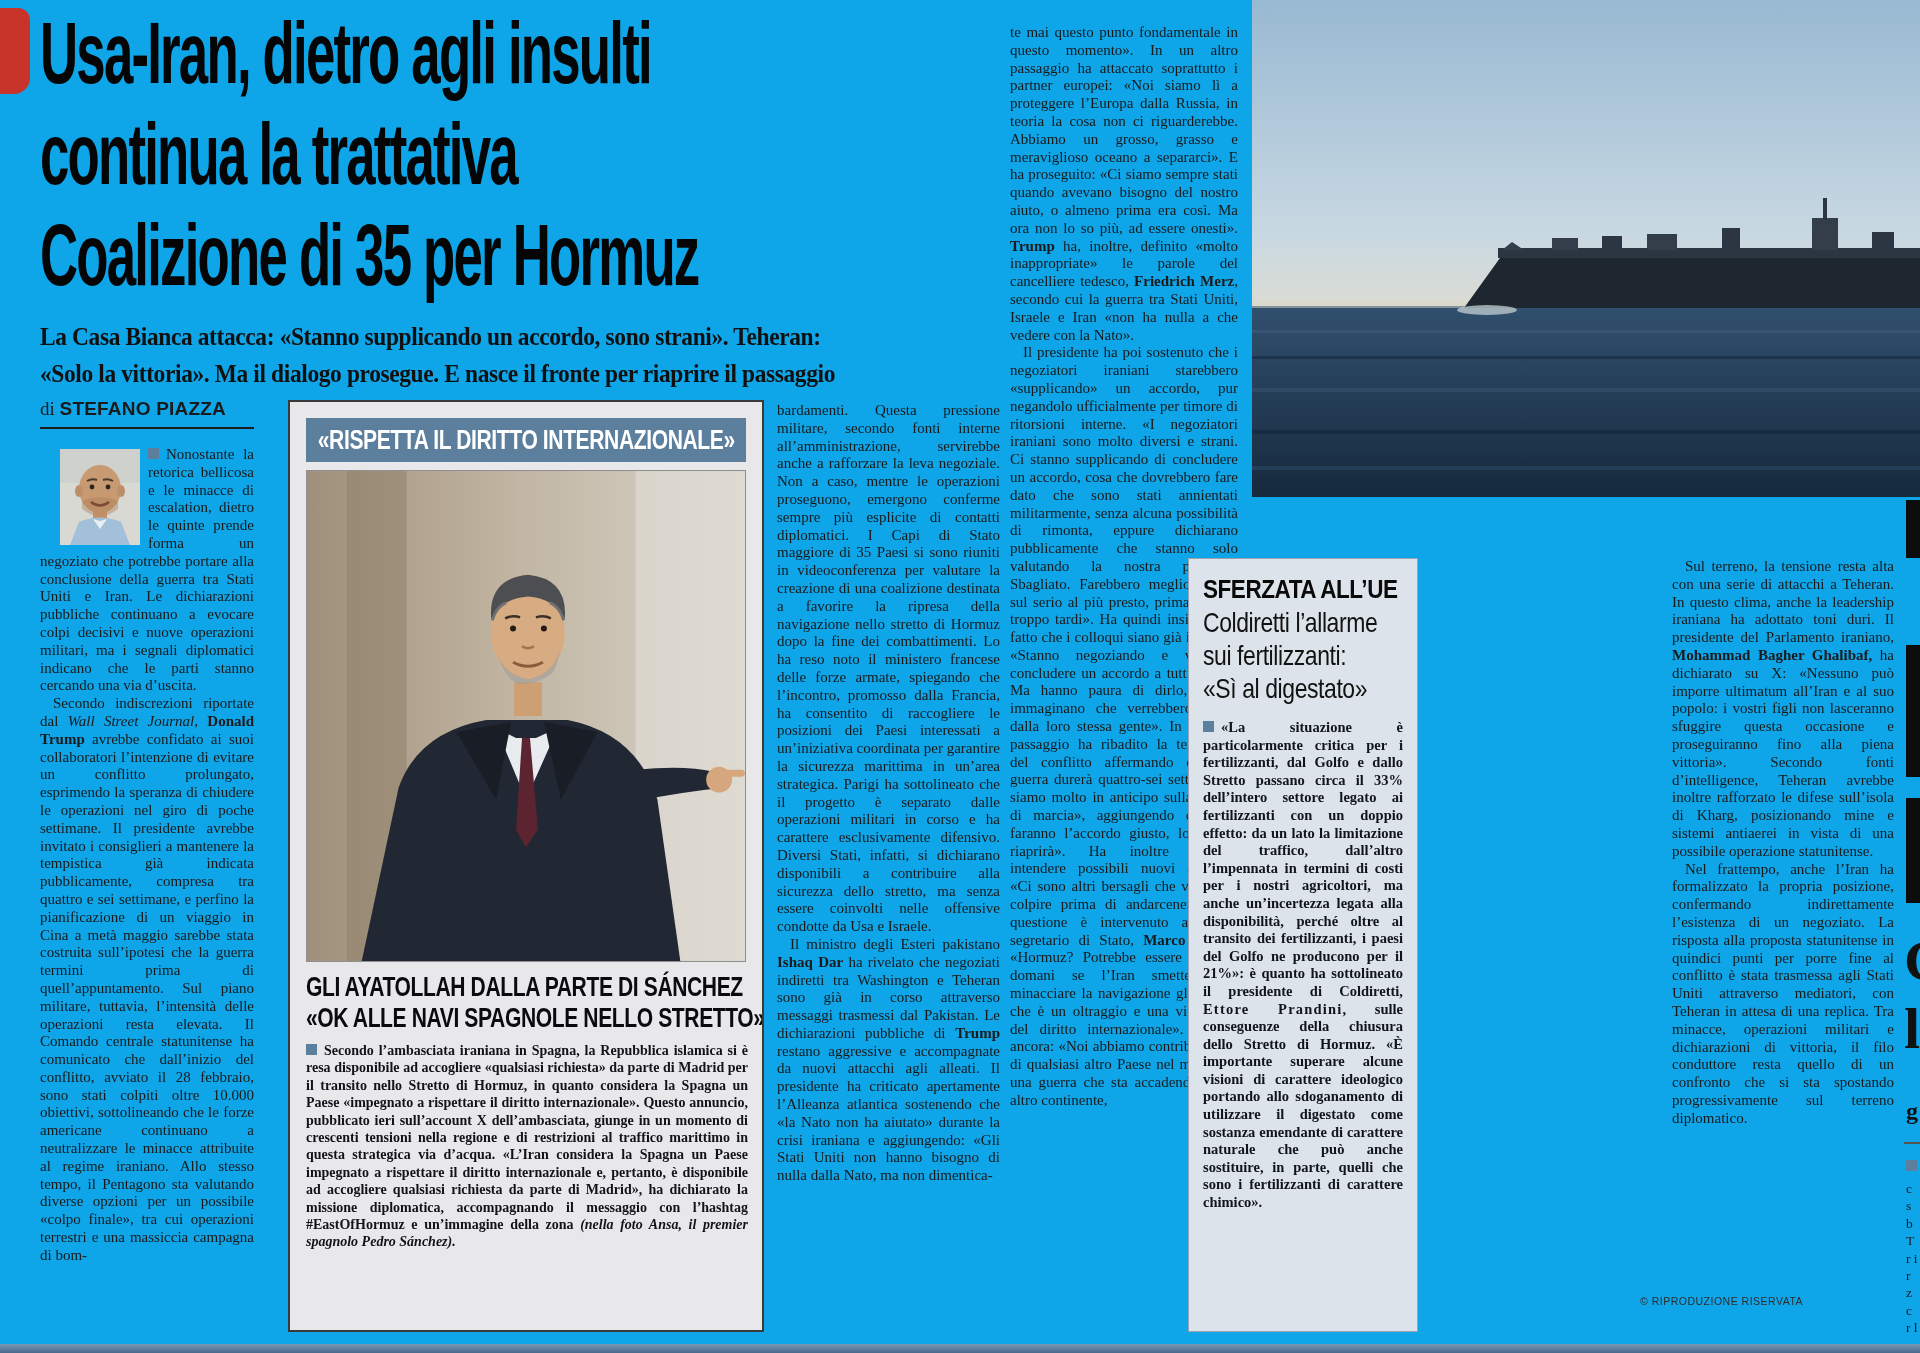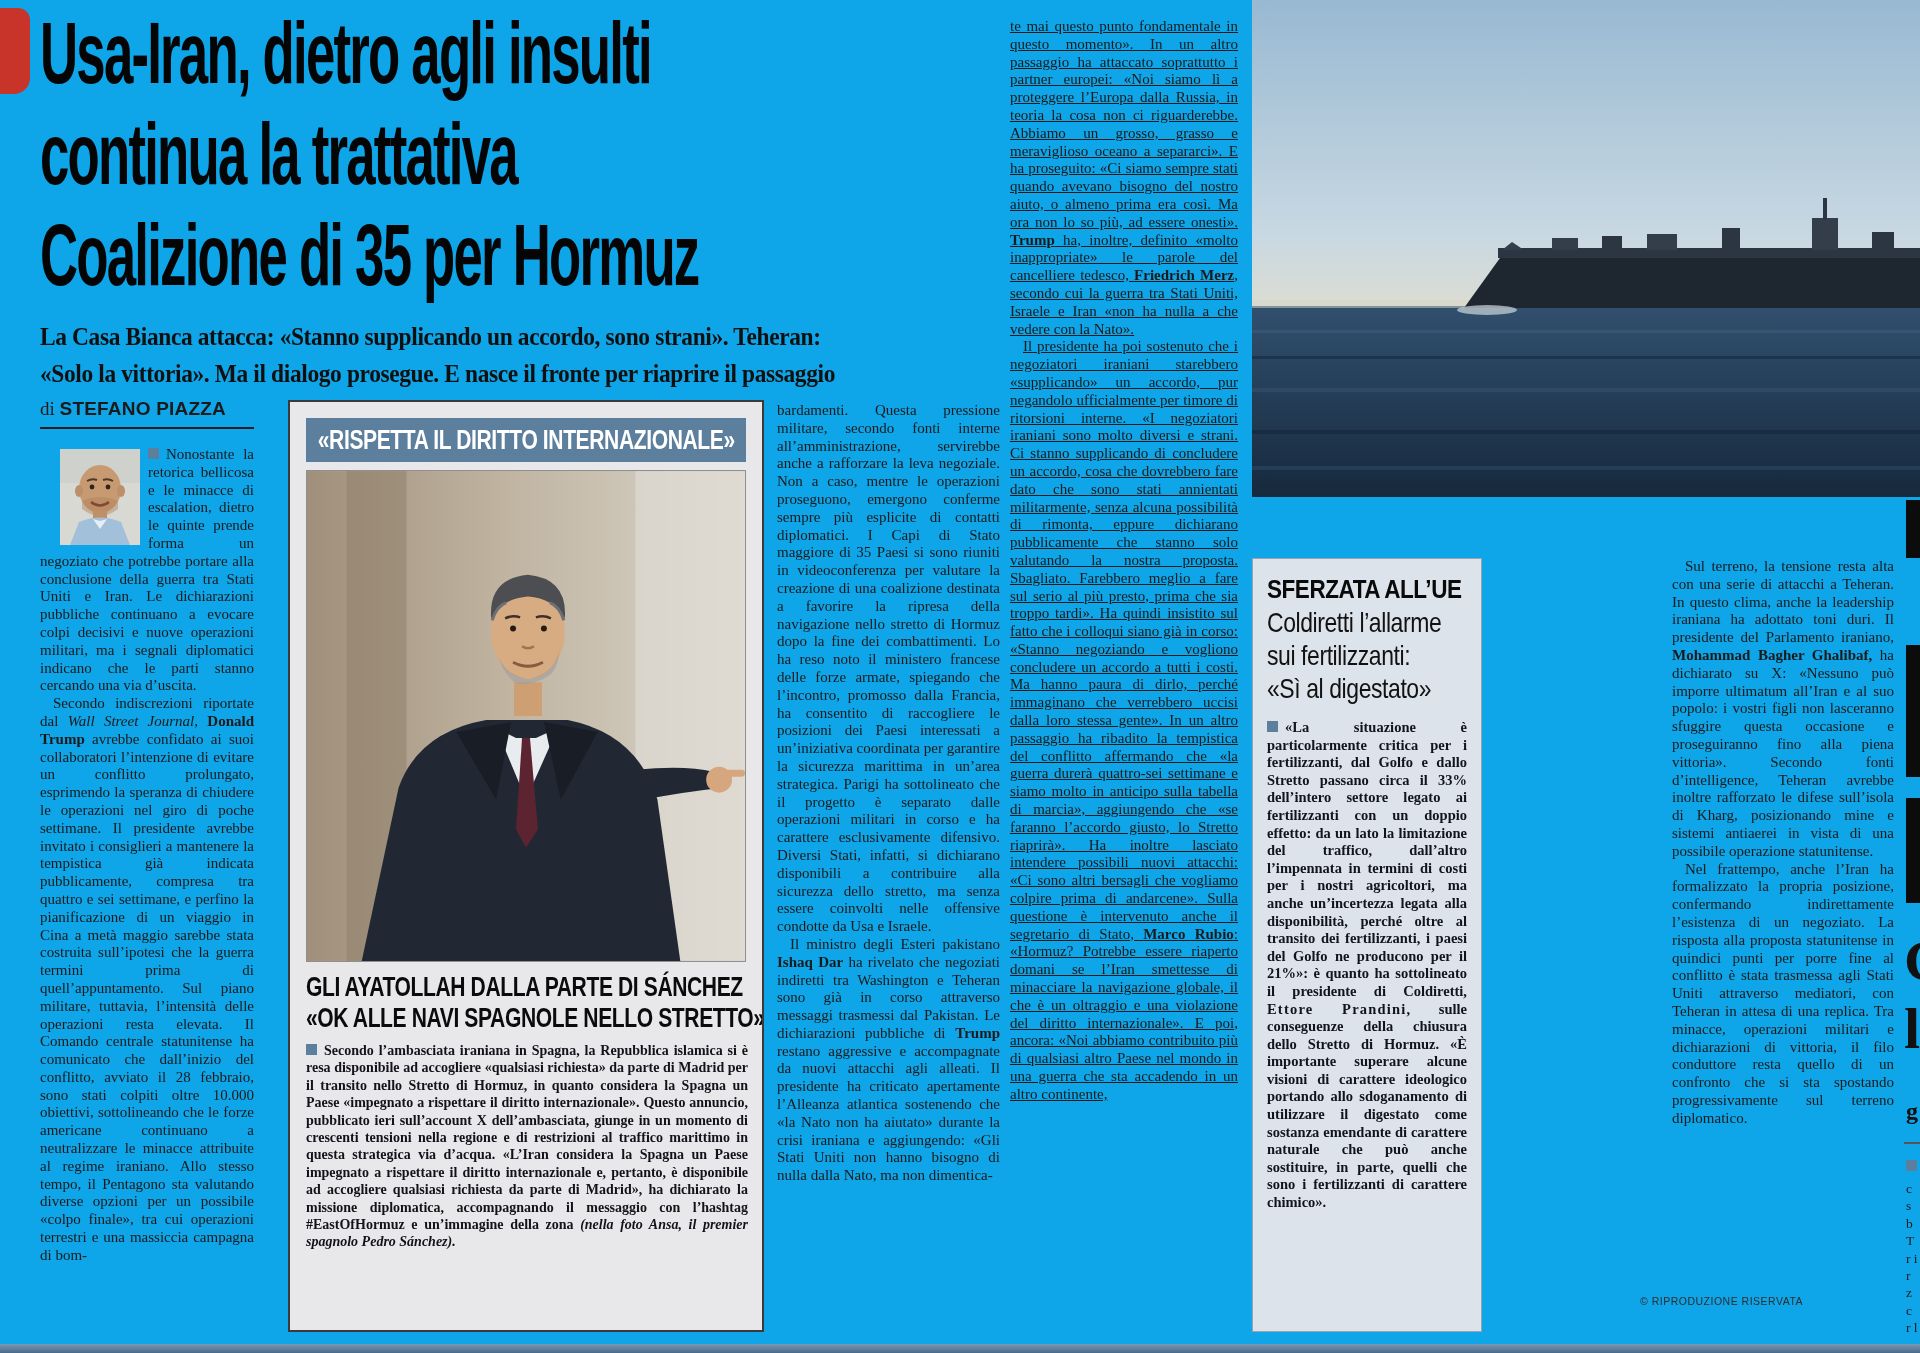--- a/index.html
+++ b/index.html
@@ -27,21 +27,21 @@
   .byline .di{font-family:"Liberation Serif",serif;}
   .byline .who{font-family:"Liberation Sans",sans-serif;font-weight:900;letter-spacing:0.2px;}
 
   
   .col{position:absolute;text-align:justify;font-size:15px;line-height:17.8px;
        overflow:hidden;hyphens:auto;-webkit-hyphens:auto;overflow-wrap:break-word;color:#1a1a1a;}
   .col p{margin:0;}
   .col p.ind{text-indent:13px;}
   #col1{left:40px;top:446px;width:214px;height:892px;}
   #col3{left:777px;top:402px;width:223px;height:932px;}
-  #col4{left:1010px;top:18px;width:228px;height:1317px;text-decoration:underline;}
+  #col4{left:1010px;top:24px;width:228px;height:1317px;}
   #col6{left:1672px;top:558px;width:222px;height:736px;}
   .b{font-weight:700;}
   .i{font-style:italic;}
   .bullet{display:inline-block;width:11px;height:11px;background:#5b7f9d;margin-right:7px;}
 
   .author-float{float:left;width:80px;height:96px;margin:3px 8px 2px 20px;}
   .author-float svg{display:block;width:80px;height:96px;}
 
   
   #sanchez-box{position:absolute;left:288px;top:400px;width:476px;height:932px;
@@ -58,21 +58,21 @@
               font-size:27px;line-height:31px;letter-spacing:-0.5px;color:#0b0b0d;
               white-space:nowrap;transform:scaleX(0.78);transform-origin:0 50%;}
   .box-body{position:absolute;left:16px;top:640px;width:442px;font-weight:700;font-size:14px;
               line-height:17.4px;text-align:justify;color:#12121a;margin:0;}
 
   
   #carrier-photo{position:absolute;left:1252px;top:0;width:668px;height:497px;overflow:hidden;}
   #carrier-photo svg{display:block;width:668px;height:497px;}
 
   
-  #coldiretti-box{position:absolute;left:1252px;top:558px;width:230px;height:774px;
+  #coldiretti-box{position:absolute;left:1188px;top:558px;width:230px;height:774px;
               background:#dde3eb;border:1px solid #9aa2b0;box-sizing:border-box;
               padding:16px 14px;overflow:hidden;}
   .kicker{font-family:"Liberation Sans",sans-serif;font-weight:900;font-size:25px;
               letter-spacing:-0.5px;color:#0a0a0a;white-space:nowrap;transform:scaleX(0.90);
               transform-origin:0 50%;}
   .cold-headline{margin-top:2px;}
   .cold-headline span{display:block;font-family:"Liberation Sans",sans-serif;font-weight:400;
               font-size:28px;line-height:33px;letter-spacing:-0.5px;color:#121212;
               white-space:nowrap;transform:scaleX(0.82);transform-origin:0 50%;}
   .cold-body{margin:14px 0 0 0;font-weight:700;font-size:14.5px;line-height:17.6px;

